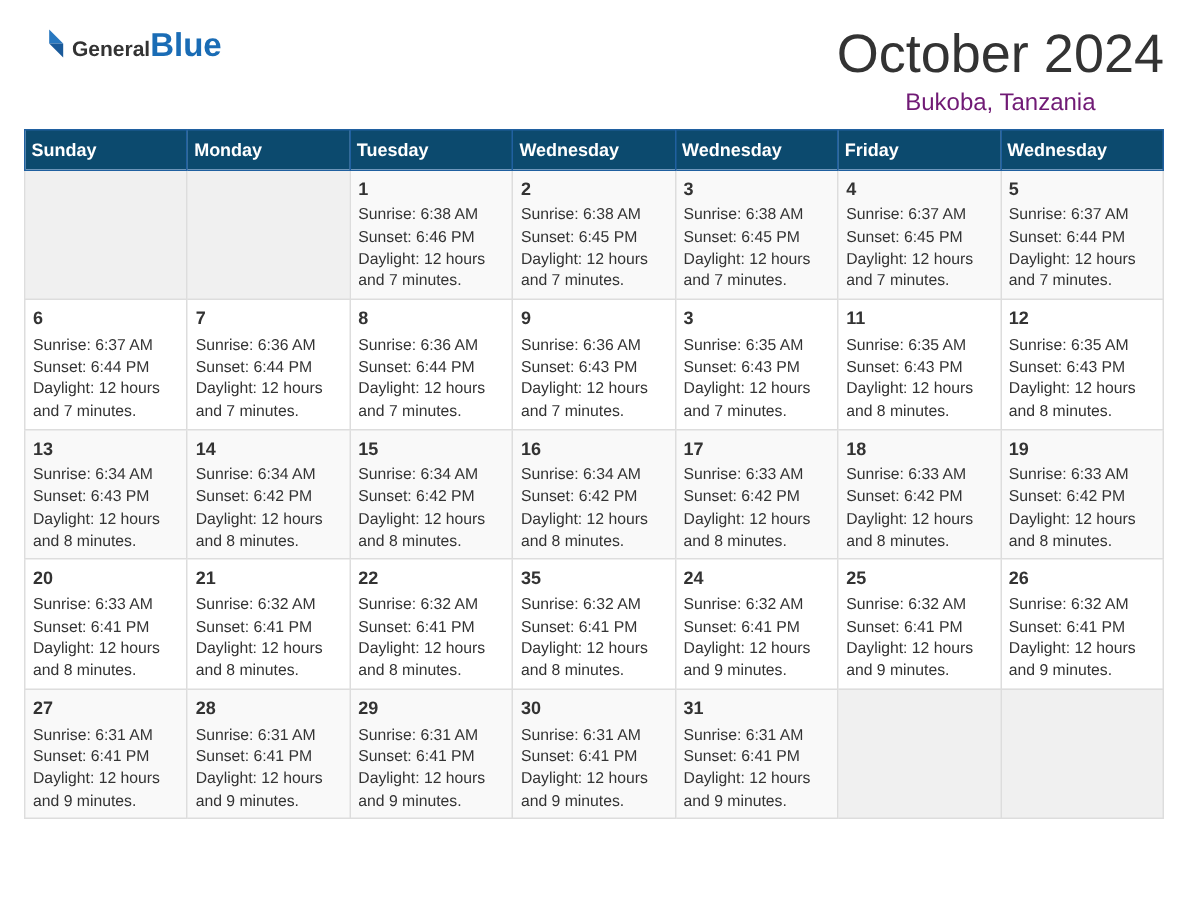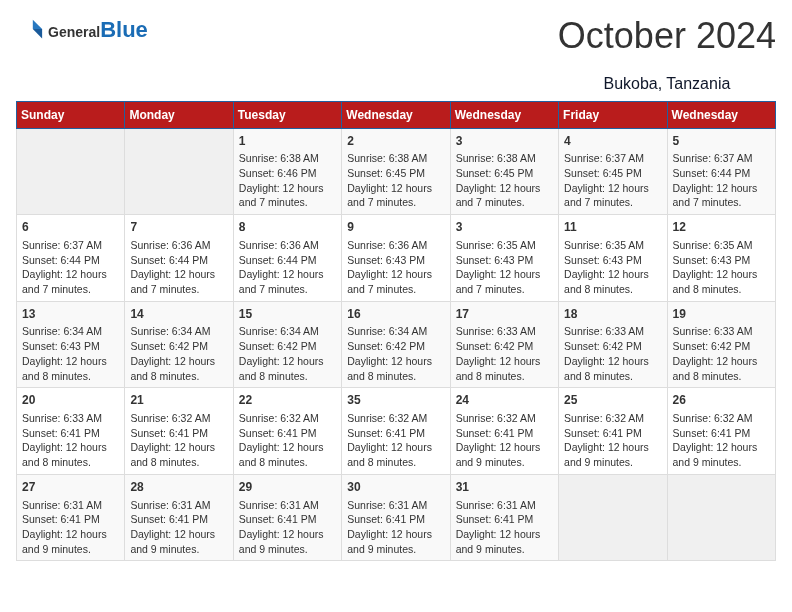--- a/index.html
+++ b/index.html
@@ -39,30 +39,30 @@
       text-align: center;
     }
     .month-title {
       font-size: 36px;
       font-weight: 300;
       color: #333;
       line-height: 1.1;
     }
     .location-title {
       font-size: 16px;
-      color: #0f172a;
-      margin-top: 19px;
+      color: #701a75;
+      margin-top: 4px;
     }
     table {
       width: 100%;
       border-collapse: collapse;
       font-size: 11px;
     }
     thead tr th {
-      background-color: #b91c1c;
+      background-color: #0c4a6e;
       color: #fff;
       padding: 6px 4px;
       text-align: left;
       font-size: 12px;
       font-weight: 600;
       border: 1px solid #2060a0;
     }
     tbody tr td {
       vertical-align: top;
       padding: 4px 5px;

